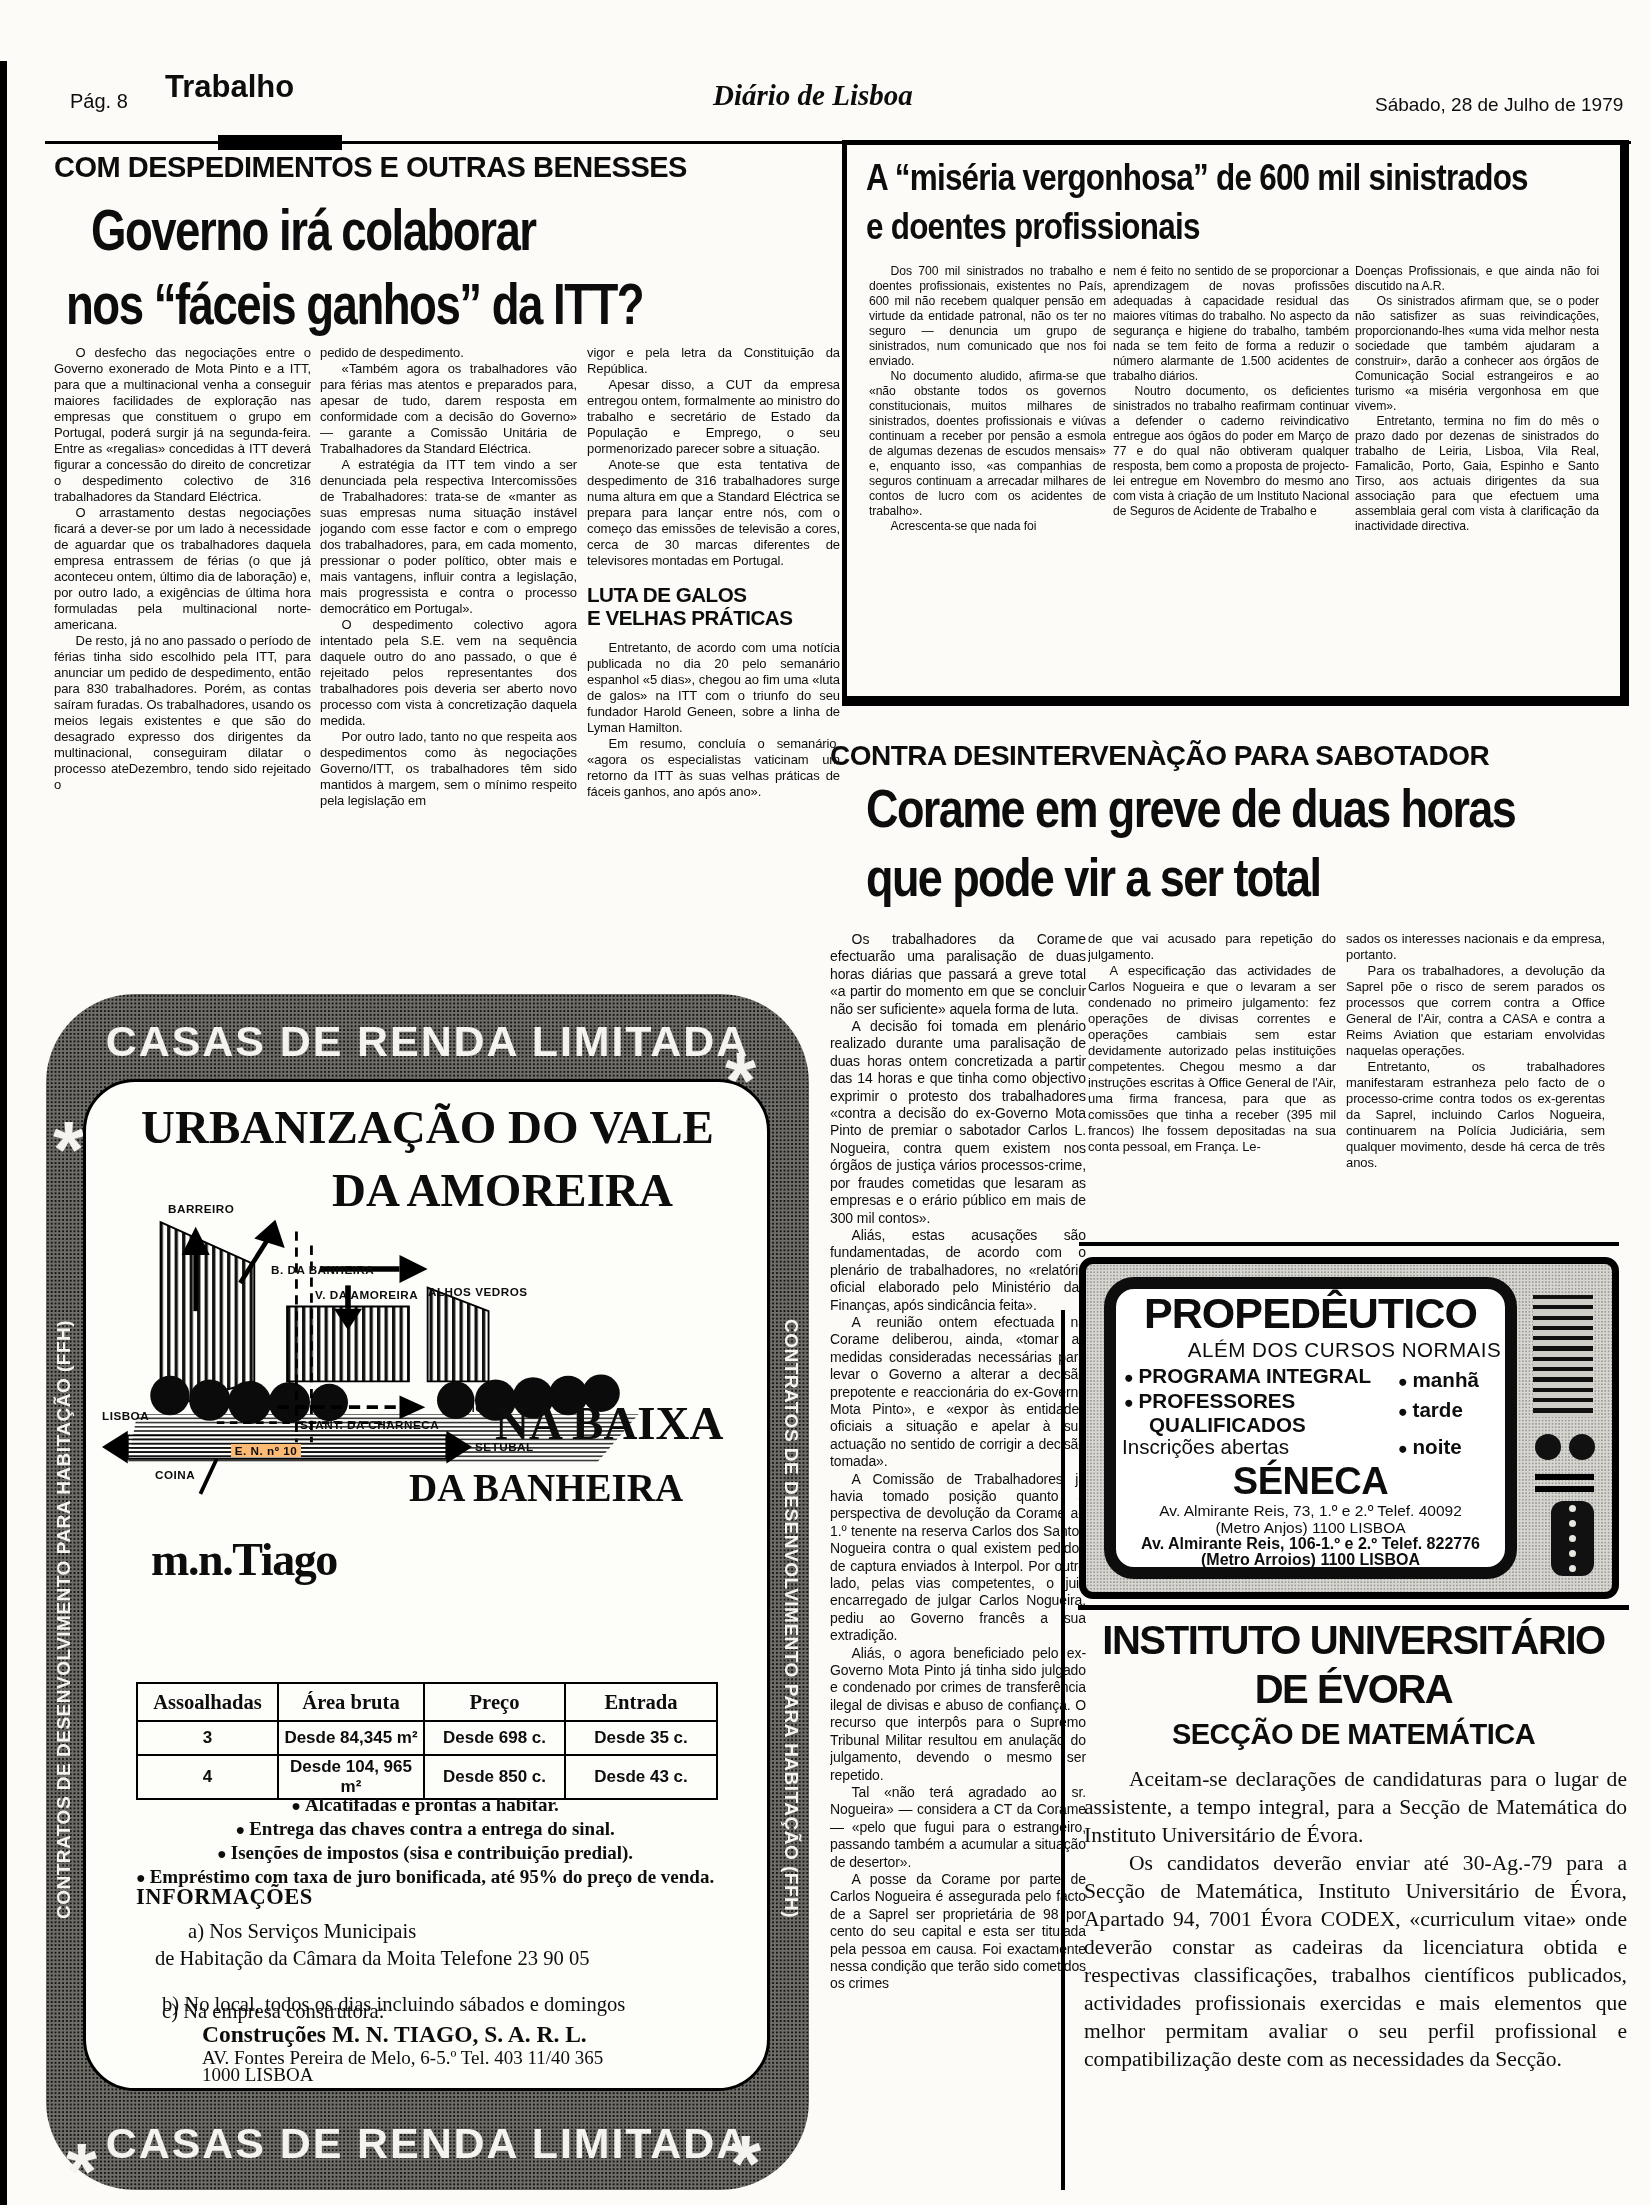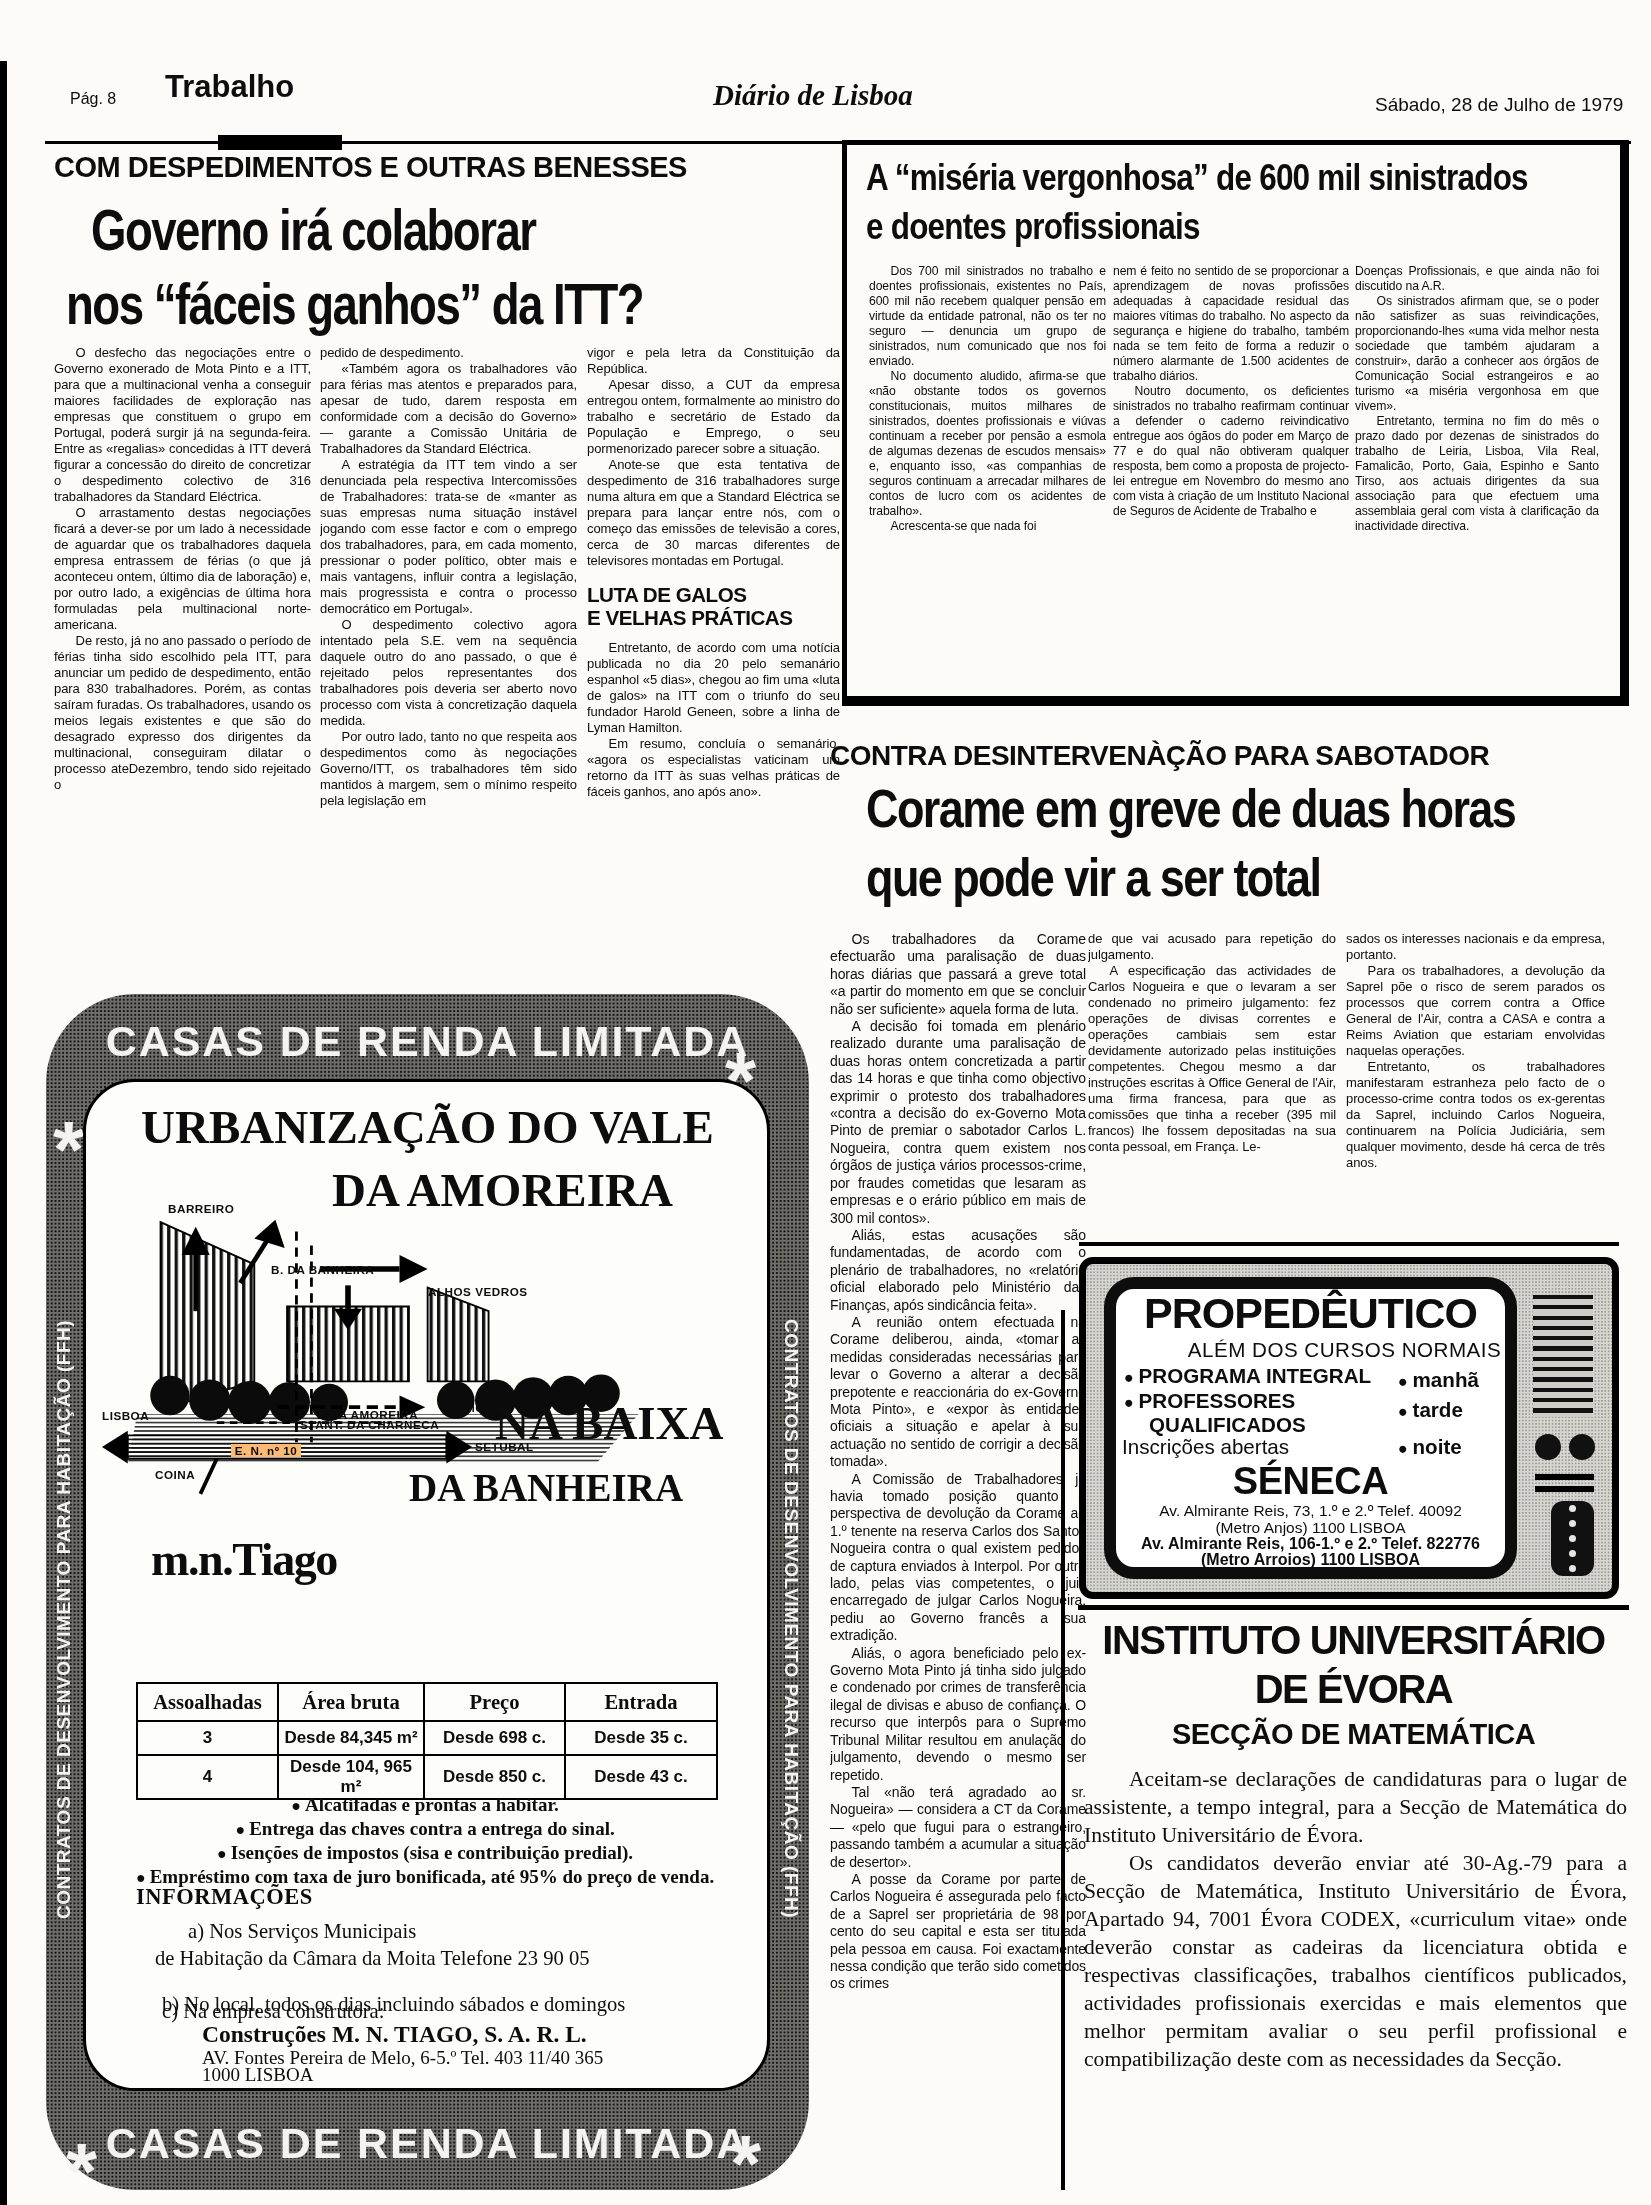--- a/index.html
+++ b/index.html
@@ -59,21 +59,21 @@
               line-height:28px;text-align:justify;}
   .evora-body p{margin:0;text-indent:45px;}
 </style>
 </head>
 <body>
 
 <div class="page">
 
   <div class="rule" style="left:0;top:61px;width:6.6px;height:2144px;"></div>
 
-  <div class="abs nw" style="left:70px;top:90px;font-size:16px;">Pág. 8</div>
+  <div class="abs nw" style="left:70px;top:90px;font-size:20px;">Pág. 8</div>
   <div class="abs nw" style="left:165px;top:69px;font-size:31px;font-weight:700;">Trabalho</div>
   <div class="abs nw serif" style="left:713px;top:79px;font-size:29px;font-weight:700;font-style:italic;">Diário de Lisboa</div>
   <div class="abs nw" style="left:1375px;top:94px;font-size:19px;">Sábado, 28 de Julho de 1979</div>
   <div class="rule" style="left:45px;top:141px;width:1586px;height:2.8px;"></div>
   <div class="rule" style="left:218px;top:135px;width:124px;height:14.5px;"></div>
 
   <div class="kicker" style="left:54px;top:151px;font-size:29px;">COM DESPEDIMENTOS E OUTRAS BENESSES</div>
   <div class="hl" style="left:91px;top:197px;font-size:57px;transform:scaleX(.8);">Governo irá colaborar</div>
   <div class="hl" style="left:66px;top:271px;font-size:57px;transform:scaleX(.8);">nos “fáceis ganhos” da ITT?</div>
 
@@ -233,21 +233,21 @@
     <polygon points="60,515 740,515 740,565 60,565" fill="url(#hstripe)" stroke="#000" stroke-width="4"></polygon>
     <polygon points="60,505 5,540 60,575" fill="#000"></polygon>
     <polygon points="740,505 795,540 740,575" fill="#000"></polygon>
 
     <line x1="250" y1="565" x2="215" y2="640" stroke="#000" stroke-width="8"></line>
   </svg>
 
   <div class="mlabel" style="left:168px;top:1202px;">BARREIRO</div>
   <div class="mlabel" style="left:271px;top:1263px;">B. DA BANHEIRA</div>
   <div class="mlabel" style="left:428px;top:1285px;">ALHOS VEDROS</div>
-  <div class="mlabel" style="left:315px;top:1408px;">V. DA AMOREIRA</div>
+  <div class="mlabel" style="left:315px;top:1288px;">V. DA AMOREIRA</div>
   <div class="mlabel" style="left:465px;top:1401px;">MOITA</div>
   <div class="mlabel" style="left:300px;top:1418px;">S. ANT. DA CHARNECA</div>
   <div class="mlabel" style="left:102px;top:1409px;">LISBOA</div>
   <div class="mlabel" style="left:231px;top:1444px;background:#fdba74;padding:0 3.8px;">E. N. nº 10</div>
   <div class="mlabel" style="left:475px;top:1440px;">SETUBAL</div>
   <div class="mlabel" style="left:155px;top:1468px;">COINA</div>
 
   <div class="abs nw serif" style="left:495px;top:1396px;font-size:47px;font-weight:700;">NA BAIXA</div>
   <div class="abs nw serif" style="left:409px;top:1465px;font-size:39px;font-weight:700;">DA BANHEIRA</div>
 

